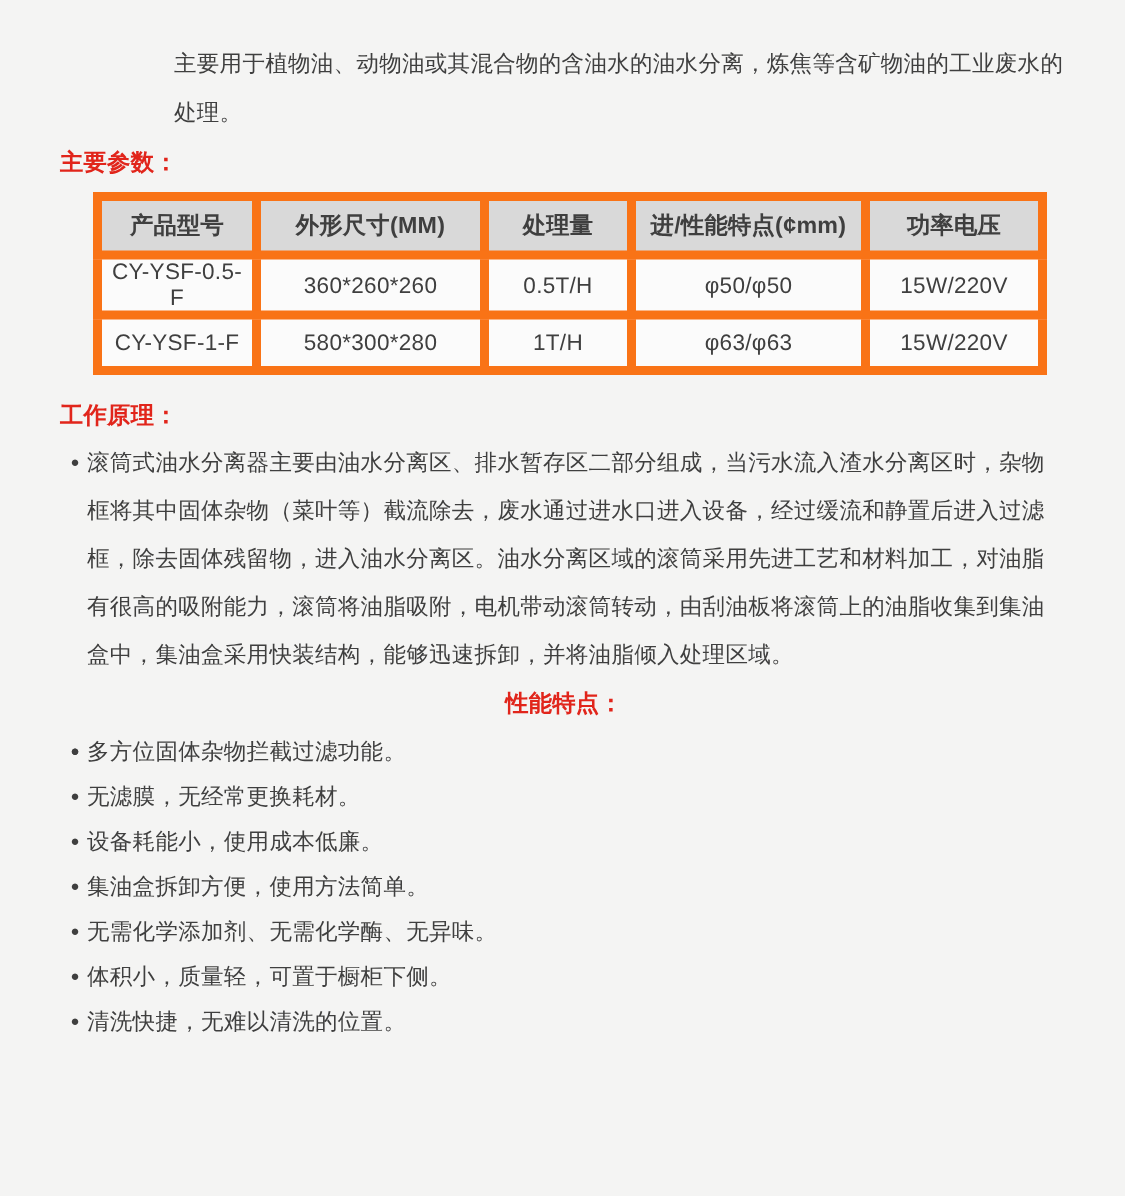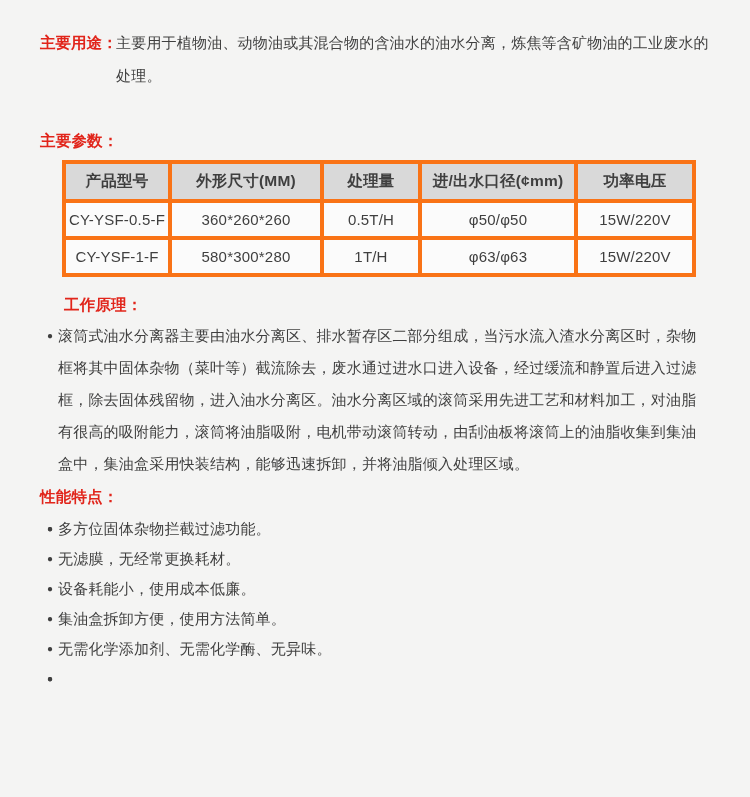--- a/index.html
+++ b/index.html
@@ -26,101 +26,99 @@
     font-weight: bold;
     font-size: 15.5px;
     letter-spacing: 0;
     white-space: nowrap;
   }
   .sec-label-solo {
     color: #e1251b;
     font-weight: bold;
     font-size: 15.5px;
     line-height: 33px;
-    margin-top: 32px;
   }
   .params-table {
     border-collapse: collapse;
     table-layout: fixed;
     width: 630px;
     margin: 3px 0 0 22px;
     text-align: center;
   }
   .params-table th, .params-table td {
-    border: 4px solid #f97316;
+    border: 6px solid #f97316;
     padding: 0 2px;
     margin-top: 20px;
   }
   .params-table th {
     background: #d9d9d9;
     height: 39px;
     font-weight: bold;
     font-size: 15.5px;
   }
   .params-table td {
     background: #fbfbfb;
     height: 37px;
     font-size: 15px;
     text-align: center;
   }
-  .principle-title { margin-top: 16px; line-height: 24px; margin-left: 24px; }
+  .principle-title { margin-top: 16px; line-height: 24px; }
   .bullet-para {
     position: relative;
     margin-left: 7px;
     padding-left: 11px;
     width: 660px;
     line-height: 32px;
     margin-top: 3px;
   }
   .bullet {
     position: absolute;
     left: 0;
     top: 0;
     font-size: 10px;
     line-height: 32px;
   }
-  .features-title { margin-top: 4px; line-height: 26px; }
+  .features-title { margin-top: 4px; line-height: 26px; text-align: center; }
   .features-list {
     list-style: none;
     margin: 4px 0 0 7px;
   }
   .features-list li {
     position: relative;
     padding-left: 11px;
     line-height: 30px;
   }
   .features-list .bullet { line-height: 30px; }
 </style>
 </head>
 <body>
 
 <div>
 
   <p class="hang-para">
-    <span class="sec-label">主要用途：</span>
     <span>主要用于植物油、动物油或其混合物的含油水的油水分离，炼焦等含矿物油的工业废水的处理。</span>
   </p>
 
 
   <div class="sec-label-solo">主要参数：</div>
 
   <table class="params-table">
     <colgroup>
       <col style="width:106px">
         <col style="width:152px">
         <col style="width:98px">
         <col style="width:156px">
         <col style="width:118px">
     </colgroup>
     <thead>
       <tr>
           <th>产品型号</th>
           <th>外形尺寸(MM)</th>
           <th>处理量</th>
-          <th>进/出水口径(¢mm)</th>
+          <th>进/性能特点(¢mm)</th>
           <th>功率电压</th>
         </tr>
     </thead>
     <tbody>
         <tr>
           <td>CY-YSF-0.5-F</td>
           <td>360*260*260</td>
           <td>0.5T/H</td>
           <td>φ50/φ50</td>
           <td>15W/220V</td>
@@ -144,17 +142,17 @@
 
   <div class="sec-label-solo features-title">性能特点：</div>
 
   <ul class="features-list">
       <li><span class="bullet">●</span></li>
       <li><span class="bullet">●</span><span>多方位固体杂物拦截过滤功能。</span></li>
       <li><span class="bullet">●</span><span>无滤膜，无经常更换耗材。</span></li>
       <li><span class="bullet">●</span><span>设备耗能小，使用成本低廉。</span></li>
       <li><span class="bullet">●</span><span>集油盒拆卸方便，使用方法简单。</span></li>
       <li><span class="bullet">●</span><span>无需化学添加剂、无需化学酶、无异味。</span></li>
-      <li><span class="bullet">●</span></li>
-      <li><span class="bullet">●</span></li>
+      <li><span class="bullet">●</span><span>体积小，质量轻，可置于橱柜下侧。</span></li>
+      <li><span class="bullet">●</span><span>清洗快捷，无难以清洗的位置。</span></li>
     </ul>
 
 </div>
 
 </body></html>

